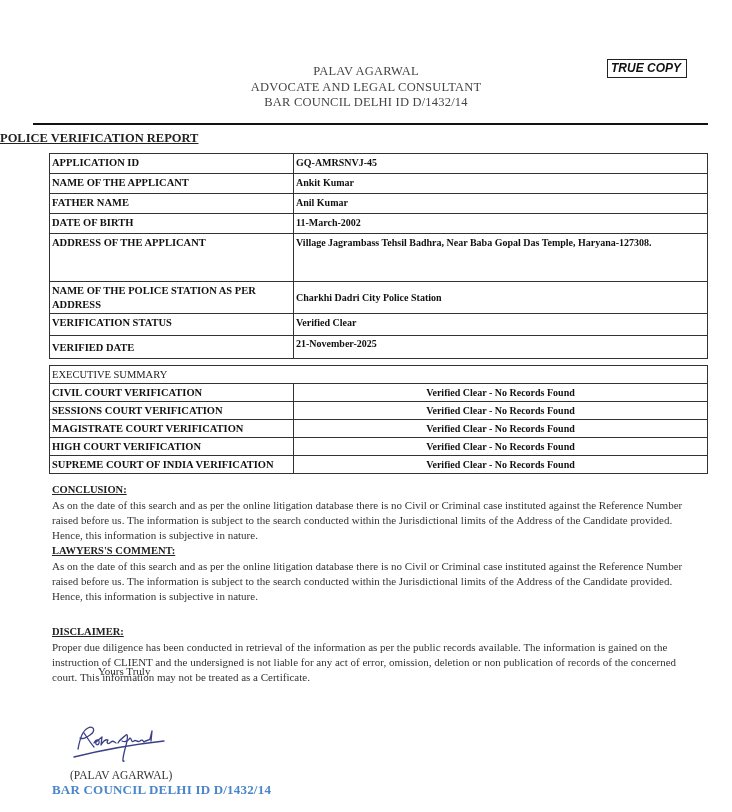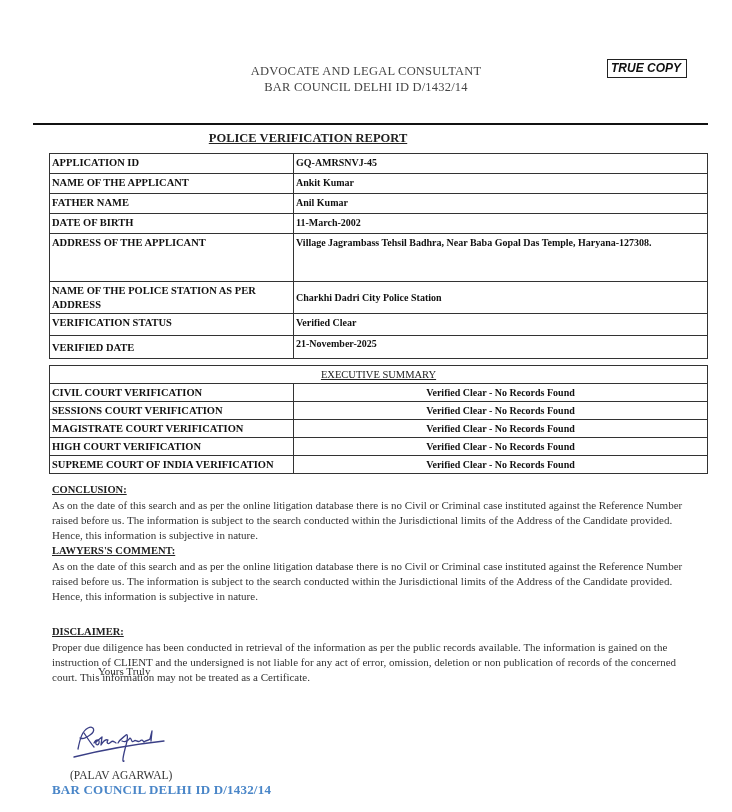--- a/index.html
+++ b/index.html
@@ -6,44 +6,45 @@
   body { width:732px; height:812px; position:relative; overflow:hidden;
          font-family:"Liberation Serif","DejaVu Serif",serif; color:#222; }
   .header { position:absolute; top:64px; left:0; width:732px; text-align:center;
             font-size:12.5px; line-height:15.5px; color:#444; }
   .header div { letter-spacing:0.2px; }
   .true-copy { position:absolute; left:607px; top:59px; width:75px; height:17px;
                border:1.5px solid #222; font-family:"Liberation Sans","DejaVu Sans",sans-serif;
                font-style:italic; font-weight:bold; font-size:12px; line-height:17px;
                padding-left:3px; box-sizing:content-box; color:#111; }
   .rule { position:absolute; left:33px; top:123px; width:675px; height:2px; background:#111; }
-  .report-title { position:absolute; top:131px; left:0; width:616px; text-align:center;
+  .report-title { position:absolute; top:131px; left:0; width:616px; text-align:left;
                   font-weight:bold; font-size:12.5px; text-decoration:underline; color:#222; }
   table { border-collapse:collapse; position:absolute; left:49px; width:659px;border-radius:11px; }
   td { border:1.5px solid #333; font-size:10.5px; padding:0 2px; vertical-align:top; color:#111; }
   .info td.k { width:239px; font-weight:bold; font-size:10.5px; padding-top:3px; }
   .info td.v { font-weight:bold; font-size:10px; padding-top:3px; }
   .info tr.mid td { vertical-align:middle; padding-top:0; }
   .summary { top:365px; }
   .summary td { height:17px; vertical-align:middle; font-weight:bold; }
   .summary td.k { width:239px; font-size:10.5px; }
   .summary td.v { text-align:center; font-size:10px; }
-  .summary td.head { text-align:center; font-weight:normal; font-size:10.5px; color:#222;text-decoration:underline; }
+  .summary td.head { font-weight:normal; font-size:10.5px; color:#222; }
   .section { position:absolute; left:52px; width:652px; font-size:11px; line-height:15px; color:#333; }
   .section .h { font-weight:bold; text-decoration:underline; font-size:10.5px; color:#222; margin-bottom:1px; }
   .sign-yt { position:absolute; left:98px; top:665px; font-size:11px; color:#333; }
   .sig { position:absolute; left:68px; top:719px; }
   .sign-name { position:absolute; left:70px; top:769px; font-size:11.5px; color:#333; }
   .sign-bar { position:absolute; left:52px; top:782px; font-size:13px; font-weight:bold;
               color:#4a86c8; letter-spacing:0.2px; }
 </style>
 </head>
 <body>
 
 <div class="header">
+  <div>PALAV AGARWAL</div>
   <div>ADVOCATE AND LEGAL CONSULTANT</div>
   <div>BAR COUNCIL DELHI ID D/1432/14</div>
 </div>
 <div class="true-copy">TRUE COPY</div>
 <div class="rule"></div>
 
 <div class="report-title">POLICE VERIFICATION REPORT</div>
 
 <table class="info" style="top:153px;">
   <tbody>

